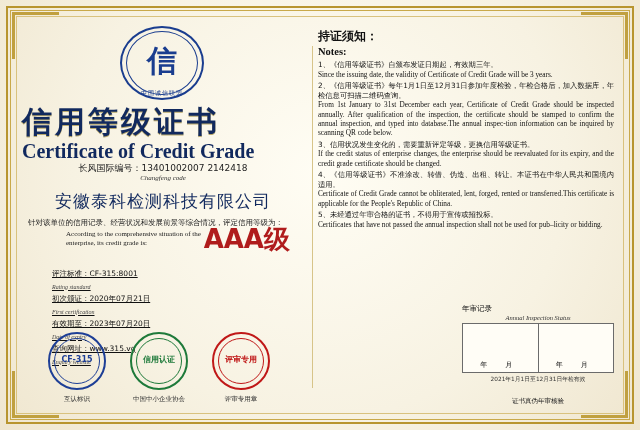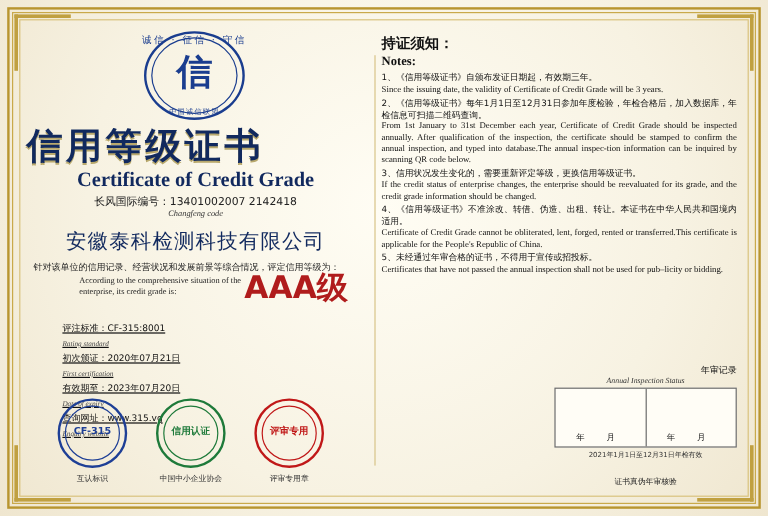--- a/index.html
+++ b/index.html
@@ -83,22 +83,22 @@
     font-family:"DejaVu Sans", sans-serif;
   }
   .title-cn{
     position:absolute;left:0;right:0;top:80px;
     font-size:30px;font-weight:bold;color:#11295e;
     letter-spacing:3px;
     font-family:"DejaVu Sans", sans-serif;
     text-shadow:0 1px 0 #b9a96d;
   }
   .title-en{
-    position:absolute;left:0;right:0;top:118px;text-align:center;
-    font-size:17px;font-weight:bold;color:#11295e;
+    position:absolute;left:0;right:0;top:118px;
+    font-size:20px;font-weight:bold;color:#11295e;
     font-family:"Liberation Serif", serif;
   }
   .code-line{
     position:absolute;left:0;right:0;top:140px;text-align:center;
     font-size:9px;color:#222;
     font-family:"DejaVu Sans", sans-serif;
   }
   .code-en{
     position:absolute;left:0;right:0;top:152px;text-align:center;
     font-size:7px;color:#333;font-style:italic;
@@ -184,21 +184,21 @@
   }
   .note .en{
     font-size:7.3px;color:#111;line-height:9.4px;
     font-family:"Liberation Serif", serif;
     text-align:justify;
   }
   .annual{
     position:absolute;right:4px;bottom:24px;width:152px;
   }
   .annual .h-cn{
-    font-size:7.5px;color:#111;text-align:right;
+    font-size:7.5px;color:#111;text-align:left;
     font-family:"DejaVu Sans", sans-serif;
   }
   .annual .h-en{
     font-size:6.5px;color:#333;text-align:center;font-style:italic;
     font-family:"Liberation Serif", serif;
   }
   .annual .grid{
     display:flex;border:1px solid #6b6b6b;height:48px;margin-top:2px;
     background:#fffdf6;
   }
@@ -233,21 +233,20 @@
   <div class="corner bl"></div>
   <div class="corner br"></div>
 
   <div class="body-area">
 
     <div class="left">
 
       <div class="seal">
         <div class="ring"></div>
         <div class="ring2"></div>
-        <div class="arc-top">诚信 · 征信 · 守信</div>
         <div class="xin">信</div>
         <div class="arc-bot">中国诚信联盟</div>
       </div>
 
       <div class="title-cn">信用等级证书</div>
       <div class="title-en">Certificate of  Credit Grade</div>
       <div class="code-line">长风国际编号：13401002007 2142418</div>
       <div class="code-en">Changfeng code</div>
 
       <div class="company">安徽泰科检测科技有限公司</div>
@@ -305,21 +304,21 @@
       <div class="note">
         <div class="cn">1、《信用等级证书》自颁布发证日期起，有效期三年。</div>
         <div class="en">Since the issuing date, the validity of Certificate of Credit Grade will be 3 years.</div>
       </div>
       <div class="note">
         <div class="cn">2、《信用等级证书》每年1月1日至12月31日参加年度检验，年检合格后，加入数据库，年检信息可扫描二维码查询。</div>
         <div class="en">From 1st January to 31st December each year, Certificate of  Credit Grade should be inspected annually. After qualification of the inspection, the certificate should be stamped to confirm the annual inspection, and typed into database.The annual inspec-tion information can be inquired by scanning QR code below.</div>
       </div>
       <div class="note">
         <div class="cn">3、信用状况发生变化的，需要重新评定等级，更换信用等级证书。</div>
-        <div class="en">If the credit status of enterprise changes, the enterprise should be reevaluated for its grade, and the credit grade information should be changed.</div>
+        <div class="en">If the credit status of enterprise changes, the enterprise should be reevaluated for its expiry, and the credit grade certificate should be changed.</div>
       </div>
       <div class="note">
         <div class="cn">4、《信用等级证书》不准涂改、转借、伪造、出租、转让。本证书在中华人民共和国境内适用。</div>
         <div class="en">Certificate of Credit Grade  cannot be obliterated, lent, forged, rented or transferred.This certificate is applicable for the People's Republic of China.</div>
       </div>
       <div class="note">
         <div class="cn">5、未经通过年审合格的证书，不得用于宣传或招投标。</div>
         <div class="en">Certificates that have not passed the annual inspection shall not be used for pub–licity or bidding.</div>
       </div>
 

